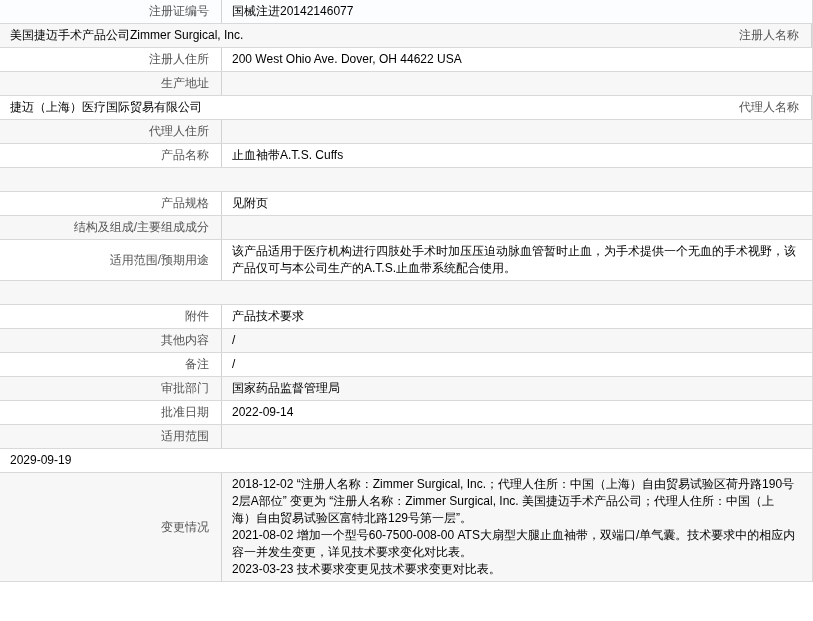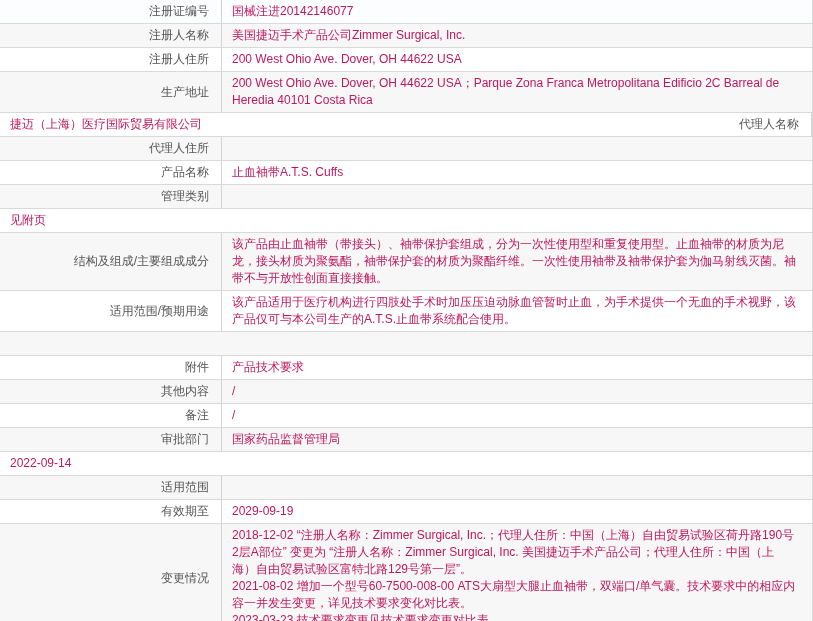--- a/index.html
+++ b/index.html
@@ -36,55 +36,52 @@
     border-right:1px solid #d2d2d2;
     line-height:17px;
     color:#555;
   }
   .value{
     flex:1 1 auto;
     display:flex;
     align-items:center;
     padding:3px 14px 3px 10px;
     line-height:17px;
-    color:#be185d;
+    color:#000000;
   }
   .value .txt{white-space:pre-line;word-break:break-word;}
 </style>
 </head>
 <body>
 
 <div class="reg-table">
 
   <div class="row hl">
     <div class="cell label">注册证编号</div>
     <div class="cell value">
         <span class="txt">国械注进20142146077</span>
       </div>
   </div>
 
   <div class="row even">
-    <div class="cell label">注册人名称</div>
     <div class="cell value">
         <span class="txt">美国捷迈手术产品公司Zimmer Surgical, Inc.</span>
       </div>
+    <div class="cell label">注册人名称</div>
   </div>
 
   <div class="row">
     <div class="cell label">注册人住所</div>
     <div class="cell value">
         <span class="txt">200 West Ohio Ave. Dover, OH 44622 USA</span>
       </div>
   </div>
 
   <div class="row even">
     <div class="cell label">生产地址</div>
-    <div class="cell value">
-        <span class="txt">200 West Ohio Ave. Dover, OH 44622 USA；Parque Zona Franca Metropolitana Edificio 2C Barreal de Heredia 40101 Costa Rica</span>
-      </div>
   </div>
 
   <div class="row">
     <div class="cell value">
         <span class="txt">捷迈（上海）医疗国际贸易有限公司</span>
       </div>
     <div class="cell label">代理人名称</div>
   </div>
 
   <div class="row even">
@@ -92,34 +89,31 @@
   </div>
 
   <div class="row">
     <div class="cell label">产品名称</div>
     <div class="cell value">
         <span class="txt">止血袖带A.T.S. Cuffs</span>
       </div>
   </div>
 
   <div class="row even">
-    <div class="cell label">管理类别</div>
   </div>
 
   <div class="row">
+    <div class="cell label">产品规格</div>
     <div class="cell value">
         <span class="txt">见附页</span>
       </div>
   </div>
 
   <div class="row even">
     <div class="cell label">结构及组成/主要组成成分</div>
-    <div class="cell value">
-        <span class="txt">该产品由止血袖带（带接头）、袖带保护套组成，分为一次性使用型和重复使用型。止血袖带的材质为尼龙，接头材质为聚氨酯，袖带保护套的材质为聚酯纤维。一次性使用袖带及袖带保护套为伽马射线灭菌。袖带不与开放性创面直接接触。</span>
-      </div>
   </div>
 
   <div class="row">
     <div class="cell label">适用范围/预期用途</div>
     <div class="cell value">
         <span class="txt">该产品适用于医疗机构进行四肢处手术时加压压迫动脉血管暂时止血，为手术提供一个无血的手术视野，该产品仅可与本公司生产的A.T.S.止血带系统配合使用。</span>
       </div>
   </div>
 
   <div class="row even">
@@ -150,31 +144,31 @@
   </div>
 
   <div class="row even">
     <div class="cell label">审批部门</div>
     <div class="cell value">
         <span class="txt">国家药品监督管理局</span>
       </div>
   </div>
 
   <div class="row">
+    <div class="cell label">批准日期</div>
     <div class="cell value">
         <span class="txt">2022-09-14</span>
       </div>
   </div>
 
   <div class="row even">
     <div class="cell label">适用范围</div>
   </div>
 
   <div class="row">
-    <div class="cell label">有效期至</div>
     <div class="cell value">
         <span class="txt">2029-09-19</span>
       </div>
   </div>
 
   <div class="row even">
     <div class="cell label">变更情况</div>
     <div class="cell value">
         <span class="txt">2018-12-02 “注册人名称：Zimmer Surgical, Inc.；代理人住所：中国（上海）自由贸易试验区荷丹路190号2层A部位” 变更为 “注册人名称：Zimmer Surgical, Inc. 美国捷迈手术产品公司；代理人住所：中国（上海）自由贸易试验区富特北路129号第一层”。
 2021-08-02 增加一个型号60-7500-008-00 ATS大扇型大腿止血袖带，双端口/单气囊。技术要求中的相应内容一并发生变更，详见技术要求变化对比表。

